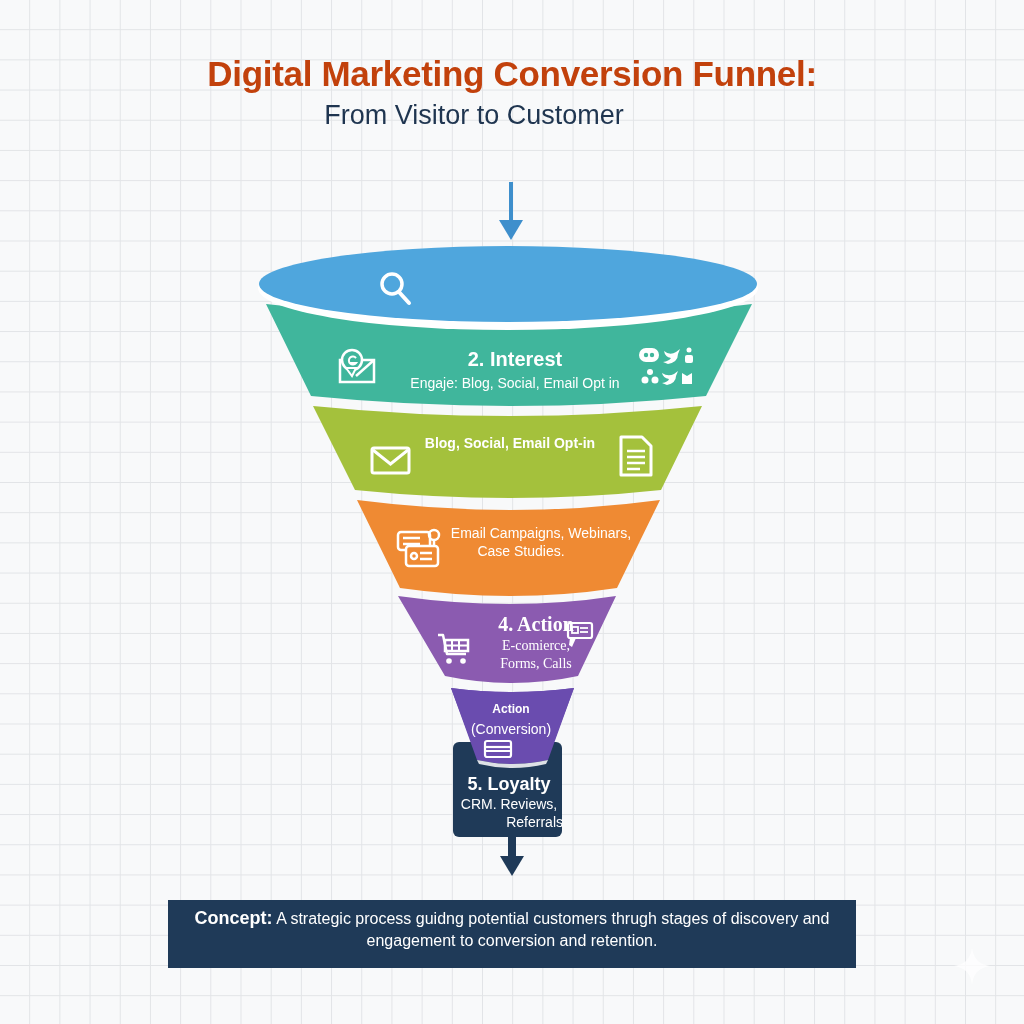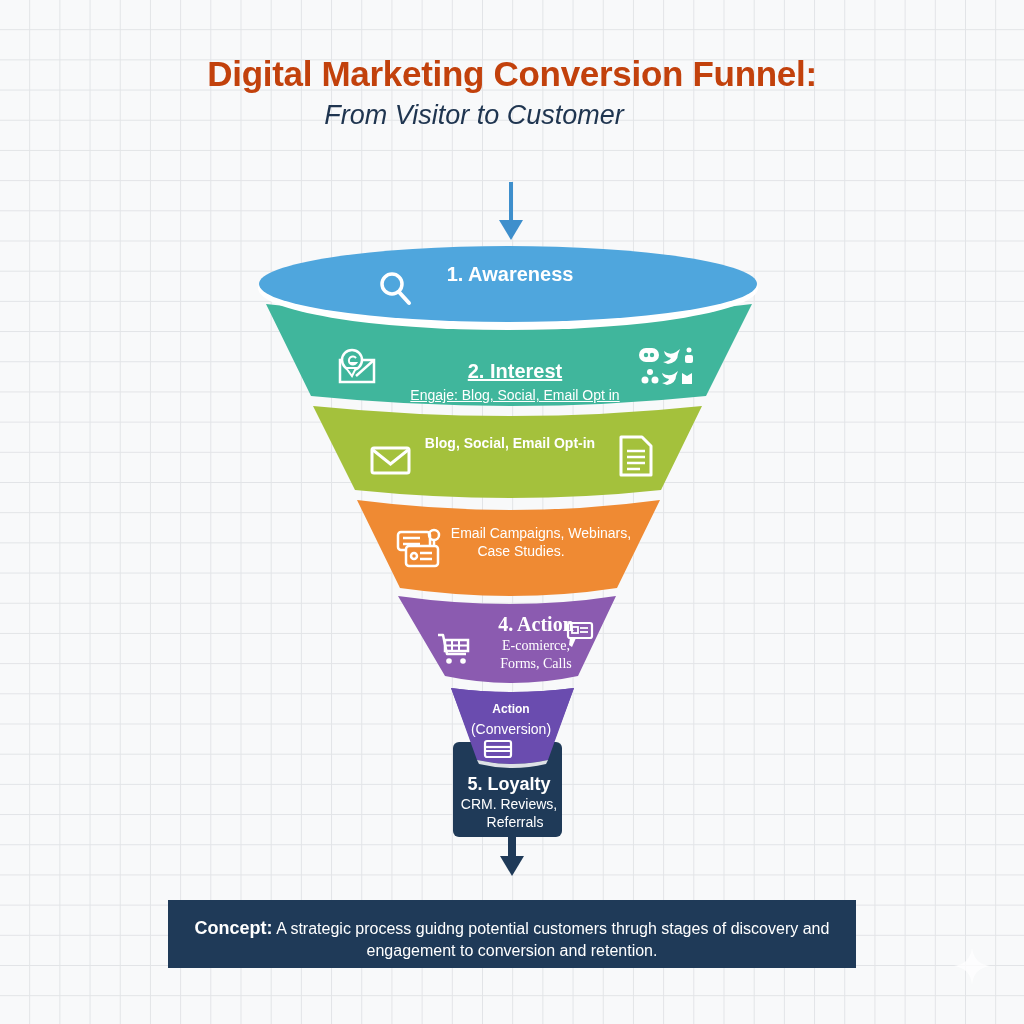--- a/index.html
+++ b/index.html
@@ -12,37 +12,37 @@
     background-size: 30.2px 30.2px;
     background-position: -1px -1px;
     font-family: "Liberation Sans", sans-serif;
   }
   .title {
     position: absolute; left: 0; width: 1024px; top: 54px; text-align: center;
     font-size: 35px; font-weight: bold; color: #c2410c; letter-spacing: -0.3px;
   }
   .subtitle {
     position: absolute; left: 0; width: 948px; top: 100px; text-align: center;
-    font-size: 27px; color: #1f3550; font-style: italic;
+    font-size: 27px; color: #1f3550;
   }
   .top-arrow { position: absolute; left: 497px; top: 182px; }
   .funnel-svg { position: absolute; left: 0; top: 0; }
   .layer-text { position: absolute; text-align: center; color: #fff; }
   .lt-title { font-weight: bold; font-size: 20px; line-height: 24px; }
   .lt-sub { font-size: 14px; line-height: 18px; }
   .icon { position: absolute; }
   .loyalty-box {
     position: absolute; left: 453px; top: 742px; width: 109px; height: 95px;
     background: #1f3a58; border-radius: 6px;
   }
   .bottom-arrow { position: absolute; left: 497px; top: 836px; }
   .concept {
     position: absolute; left: 168px; top: 900px; width: 688px; height: 68px;
     background: #1f3a58; color: #fff; box-sizing: border-box;
-    padding: 17px 20px; text-align: center; font-size: 16px; line-height: 22px;
+    padding: 7px 20px; text-align: center; font-size: 16px; line-height: 22px;
   }
   .concept b { font-weight: bold; font-size: 18px; }
   .sparkle { position: absolute; left: 952px; top: 946px; opacity: 0.8; }
 </style>
 </head>
 <body>
 
 <div class="title">Digital Marketing Conversion Funnel:</div>
 <div class="subtitle">From Visitor to Customer</div>
 
@@ -71,31 +71,30 @@
 <svg style="position:absolute;left:0;top:0;z-index:1" width="1024" height="1024" viewBox="0 0 1024 1024">
   <path d="M 451 688 Q 512 696 574 688 L 548 760 Q 512 768 477 760 Z" fill="#6a4caf"></path>
   <path d="M 477 760 Q 512 768 548 760 L 546 764 Q 512 772 479 764 Z" fill="#ffffff" opacity="0.85"></path>
 </svg>
 
 <svg class="icon" style="left:378px;top:270px" width="36" height="38" viewBox="0 0 36 38">
   <circle cx="14" cy="14" r="10" fill="none" stroke="#fff" stroke-width="3.5"></circle>
   <line x1="21" y1="22" x2="31" y2="33" stroke="#fff" stroke-width="4" stroke-linecap="round"></line>
 </svg>
 <div class="layer-text" style="left:410px;top:262px;width:200px;">
-  <div class="lt-title">1. Awareness</div>
 </div>
 
 <svg class="icon" style="left:336px;top:348px" width="42" height="36" viewBox="0 0 42 36">
   <rect x="4" y="12" width="34" height="22" fill="none" stroke="#fff" stroke-width="2.5"></rect>
   <polyline points="20,28 38,12" fill="none" stroke="#fff" stroke-width="2.5"></polyline>
   <circle cx="16" cy="12" r="10" fill="#40b69c" stroke="#fff" stroke-width="2.5"></circle>
   <path d="M 20 10 A 4 4 0 1 0 20 15 L 14 15" fill="none" stroke="#fff" stroke-width="2"></path>
   <polygon points="10,20 16,28 20,20" fill="#40b69c" stroke="#fff" stroke-width="2"></polygon>
 </svg>
-<div class="layer-text" style="left:400px;top:359px;width:230px;text-decoration:underline;">
+<div class="layer-text" style="left:400px;top:347px;width:230px;">
   <div class="lt-title">2. Interest</div>
   <div class="lt-sub" style="margin-top:3px;">Engaje: Blog, Social, Email Opt in</div>
 </div>
 <svg class="icon" style="left:638px;top:346px" width="60" height="42" viewBox="0 0 60 42">
   <rect x="1" y="2" width="20" height="14" rx="7" fill="#fff"></rect>
   <circle cx="8" cy="9" r="2.2" fill="#40b69c"></circle>
     <circle cx="14" cy="9" r="2.2" fill="#40b69c"></circle>
   <path d="M 26 5 Q 32 10 38 6 L 42 3 L 40 8 Q 40 16 30 18 L 25 16 Q 31 15 33 12 Q 27 11 26 5 Z" fill="#fff"></path>
   <circle cx="51" cy="4" r="2.5" fill="#fff"></circle>
     <rect x="47" y="9" width="8" height="8" rx="2" fill="#fff"></rect>
@@ -165,21 +164,21 @@
 </div>
 <svg class="icon" style="left:483px;top:739px;z-index:2" width="32" height="20" viewBox="0 0 32 20">
   <rect x="2" y="2" width="26" height="16" rx="2" fill="none" stroke="#fff" stroke-width="2.2"></rect>
   <line x1="2" y1="8" x2="28" y2="8" stroke="#fff" stroke-width="2.2"></line>
   <line x1="2" y1="12" x2="28" y2="12" stroke="#fff" stroke-width="2"></line>
 </svg>
 
 <div class="layer-text" style="left:455px;top:774px;width:108px;z-index:2;">
   <div class="lt-title" style="font-size:18px;line-height:20px;">5. Loyalty</div>
   <div class="lt-sub" style="margin-top:1px;">CRM. Reviews,</div>
-  <div class="lt-sub" style="margin-left:12px;">Referrals</div>
+  <div class="lt-sub" style="margin-left:12px;text-align:right;">Referrals</div>
 </div>
 
 <svg class="bottom-arrow" width="30" height="42" viewBox="0 0 30 42">
   <rect x="11" y="0" width="8" height="22" fill="#1f3a58"></rect>
   <polygon points="3,20 27,20 15,40" fill="#1f3a58"></polygon>
 </svg>
 
 <div class="concept">
   <b>Concept:</b>
   <span>A strategic process guidng potential customers thrugh stages of discovery and engagement to conversion and retention.</span>

